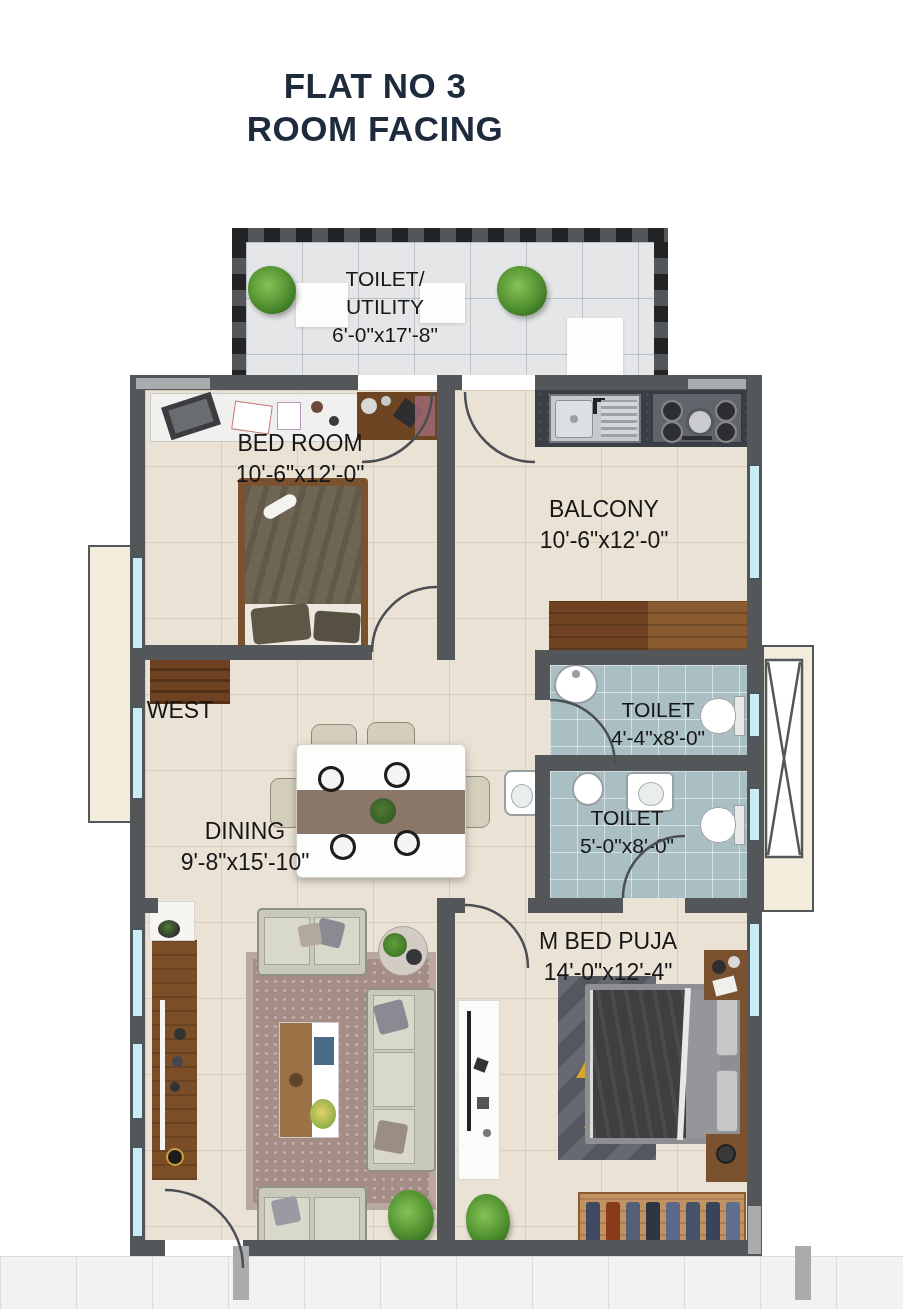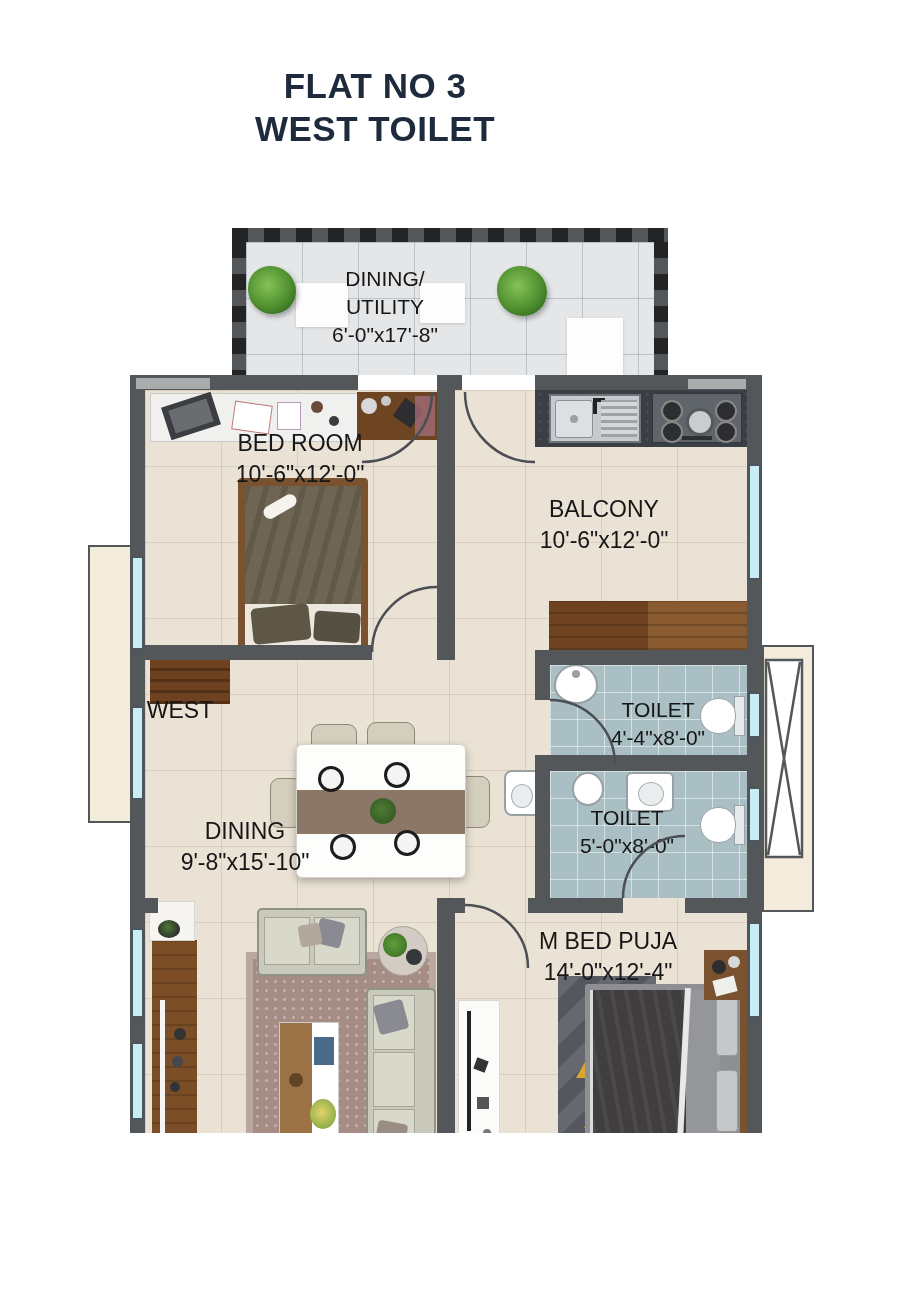--- a/index.html
+++ b/index.html
@@ -1,16 +1,16 @@
 <!DOCTYPE html>
 <html><head>
 <meta charset="utf-8">
 <style>
   html,body{margin:0;padding:0;background:#fff;font-family:"Liberation Sans",sans-serif}
-  .plan{position:relative;width:903px;height:1133px;background:#fff;overflow:hidden}
+  .plan{position:relative;width:903px;height:1309px;background:#fff;overflow:hidden}
   .a{position:absolute}
   .wall{position:absolute;background:#54575a;z-index:20}
   .wl{position:absolute;background:#a9abad;z-index:22}
   .win{position:absolute;background:#c8edf5;border:2px solid #4d565c;box-sizing:border-box;z-index:23}
   .floor{position:absolute;background-color:#eae3d5;z-index:1;
     background-image:linear-gradient(rgba(145,130,108,.22) 1px,transparent 1px),linear-gradient(90deg,rgba(145,130,108,.22) 1px,transparent 1px);
     background-size:76px 76px}
   .bfloor{position:absolute;background-color:#e4e6e8;z-index:1;
     background-image:linear-gradient(rgba(125,132,140,.38) 1px,transparent 1px),linear-gradient(90deg,rgba(125,132,140,.38) 1px,transparent 1px);
     background-size:56px 56px}
@@ -37,21 +37,21 @@
   .f10{z-index:10}
   svg.overlay{position:absolute;left:0;top:0;z-index:45}
 </style>
 </head>
 <body>
 
 <div class="plan">
 
   <div class="title" style="left:180px;top:64px;width:390px">
     <div>FLAT NO 3</div>
-    <div>WEST TOILET</div>
+    <div>ROOM FACING</div>
   </div>
 
   <div class="cfloor" style="left:0;top:1256px;width:903px;height:53px"></div>
 
   <div class="bfloor" style="left:246px;top:242px;width:408px;height:133px"></div>
   <div class="bwh" style="left:232px;top:228px;width:436px;height:14px"></div>
   <div class="bwv" style="left:232px;top:242px;width:14px;height:133px"></div>
   <div class="bwv" style="left:654px;top:242px;width:14px;height:133px"></div>
   <div class="plant" style="left:248px;top:266px;width:48px;height:48px"></div>
   <div class="plant" style="left:497px;top:266px;width:50px;height:50px"></div>
@@ -259,21 +259,21 @@
   <div class="win" style="left:131px;top:706px;width:13px;height:94px"></div>
   <div class="win" style="left:131px;top:928px;width:13px;height:90px"></div>
   <div class="win" style="left:131px;top:1042px;width:13px;height:78px"></div>
   <div class="win" style="left:131px;top:1146px;width:13px;height:92px"></div>
   <div class="win" style="left:748px;top:464px;width:13px;height:116px"></div>
   <div class="win" style="left:748px;top:692px;width:13px;height:46px"></div>
   <div class="win" style="left:748px;top:787px;width:13px;height:55px"></div>
   <div class="win" style="left:748px;top:922px;width:13px;height:96px"></div>
 
   <div class="rlabel sm" style="left:385px;top:265px">
-    <div>DINING/</div>
+    <div>TOILET/</div>
     <div>UTILITY</div>
     <div>6'-0"x17'-8"</div>
   </div>
   <div class="rlabel" style="left:300px;top:428px">
     <div>BED ROOM</div>
     <div>10'-6"x12'-0"</div>
   </div>
   <div class="rlabel" style="left:604px;top:494px">
     <div>BALCONY</div>
     <div>10'-6"x12'-0"</div>

